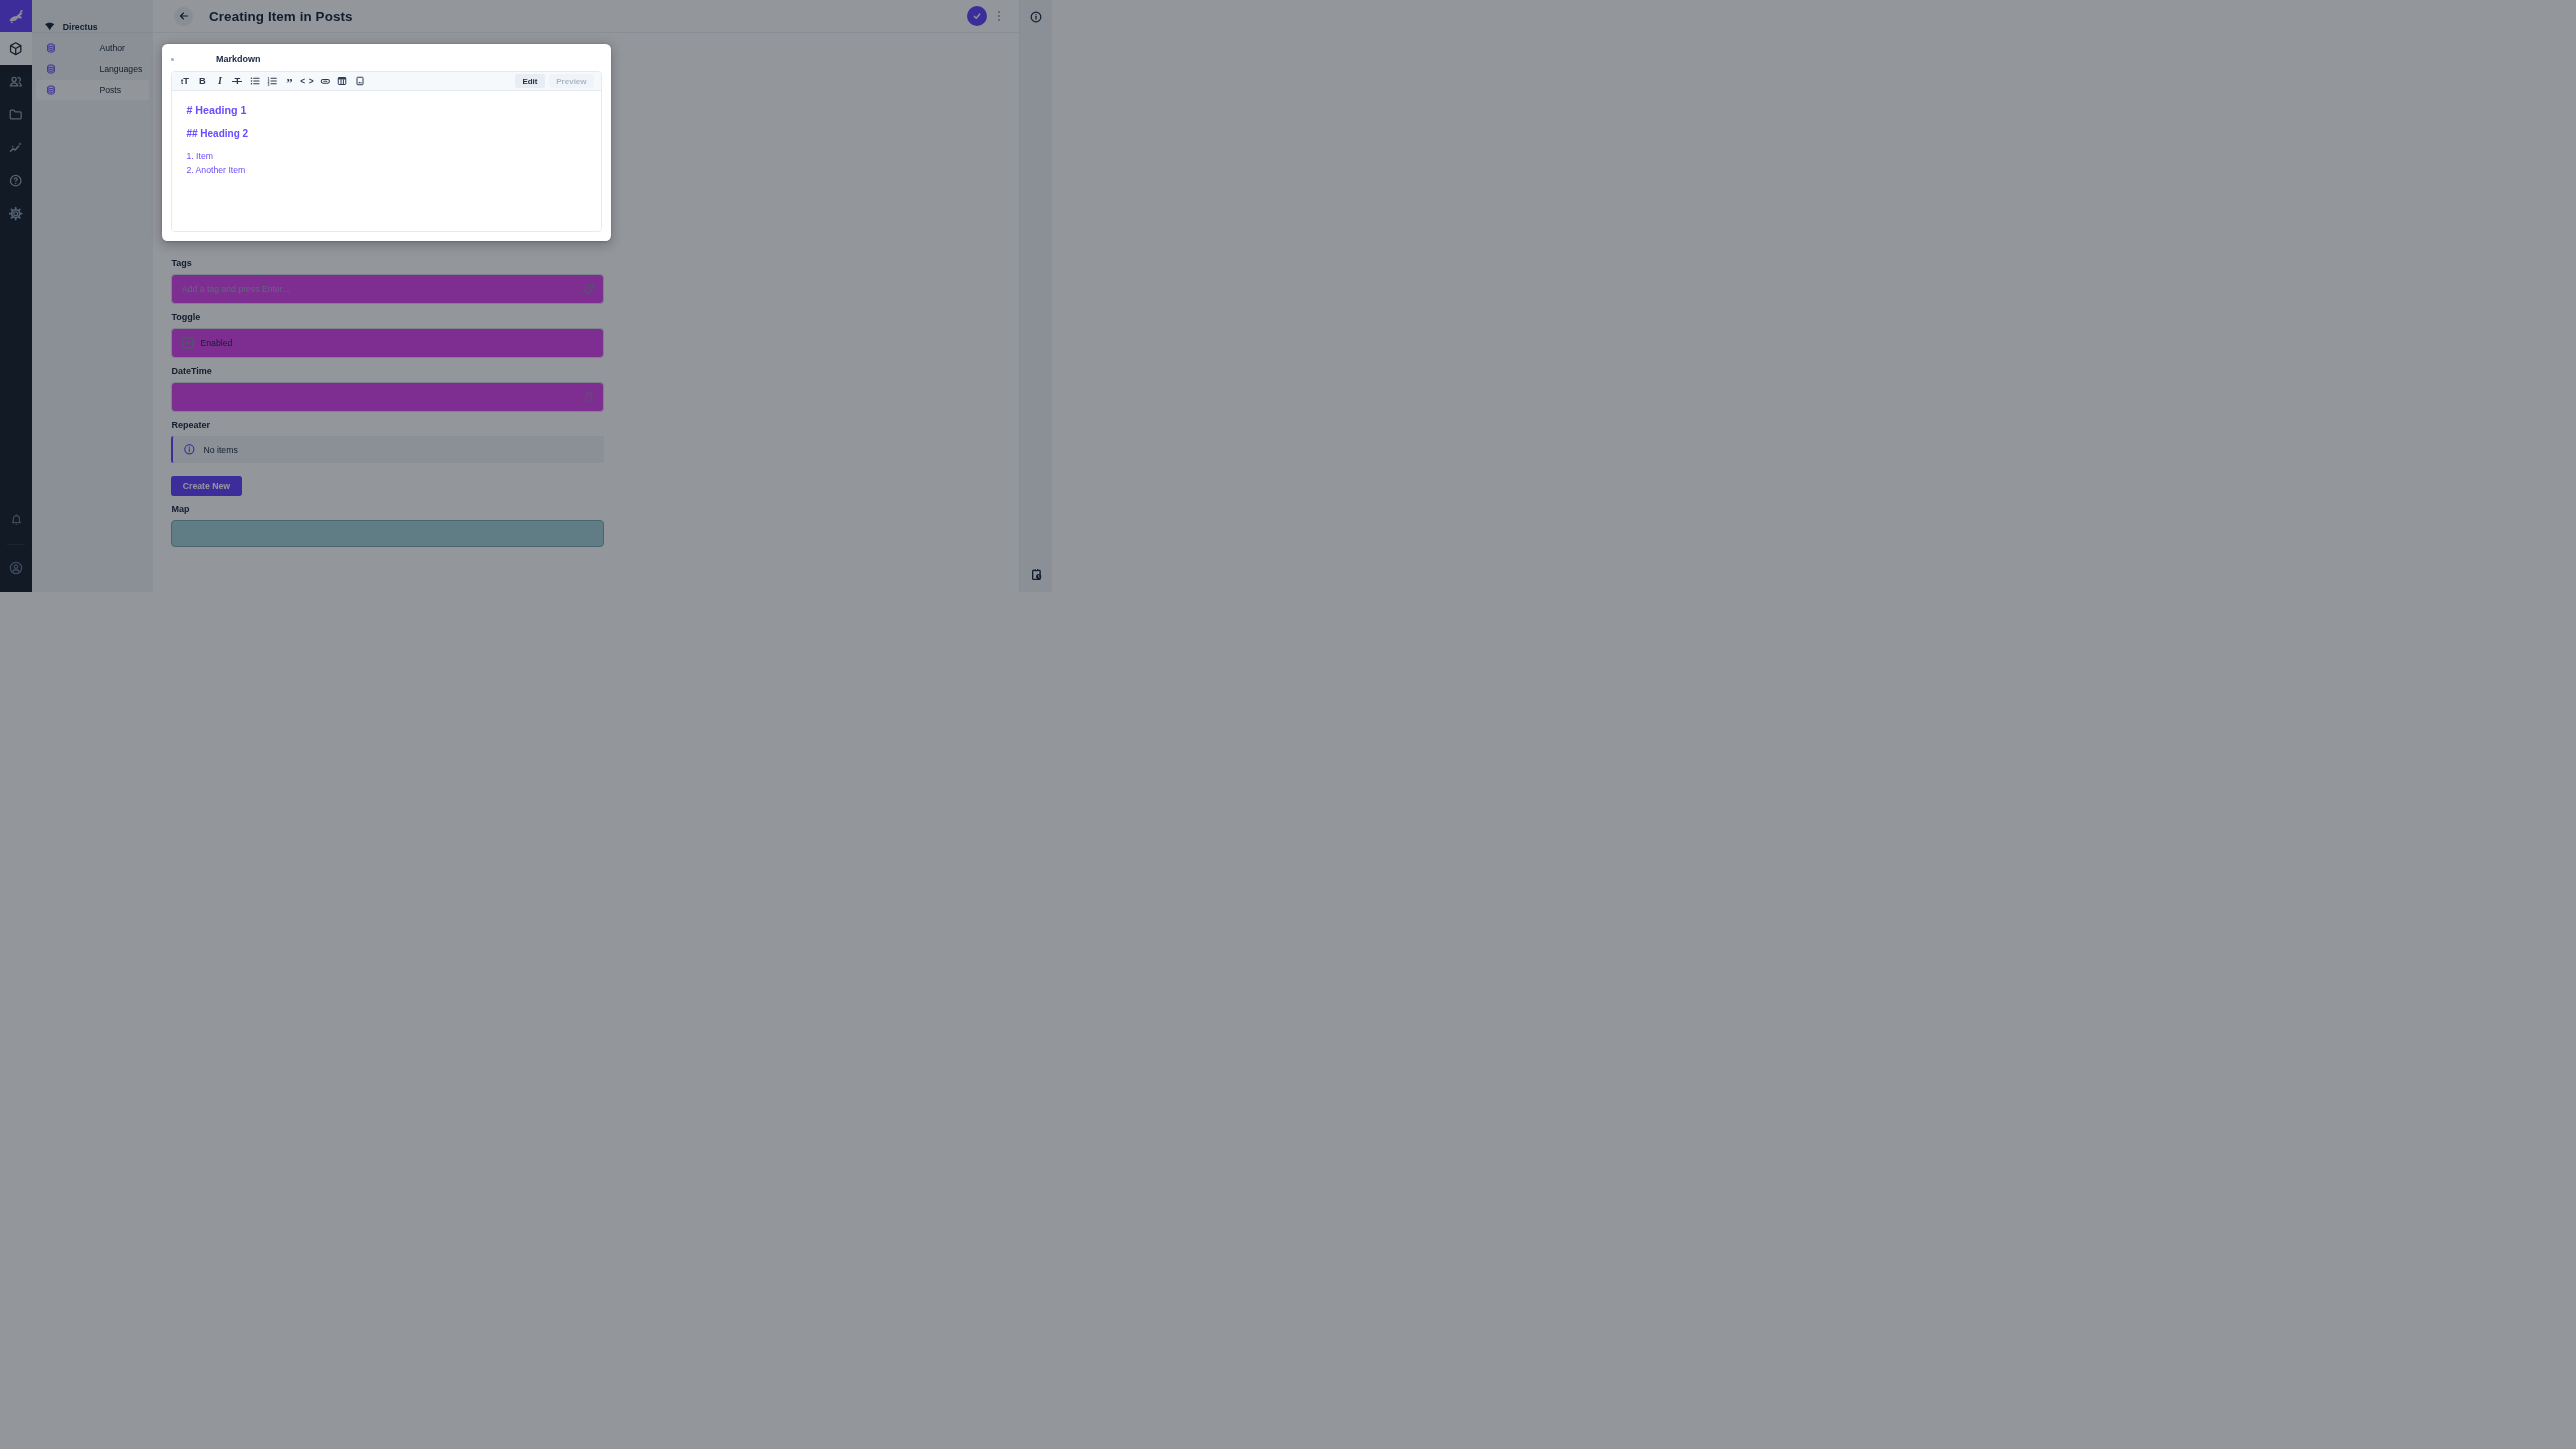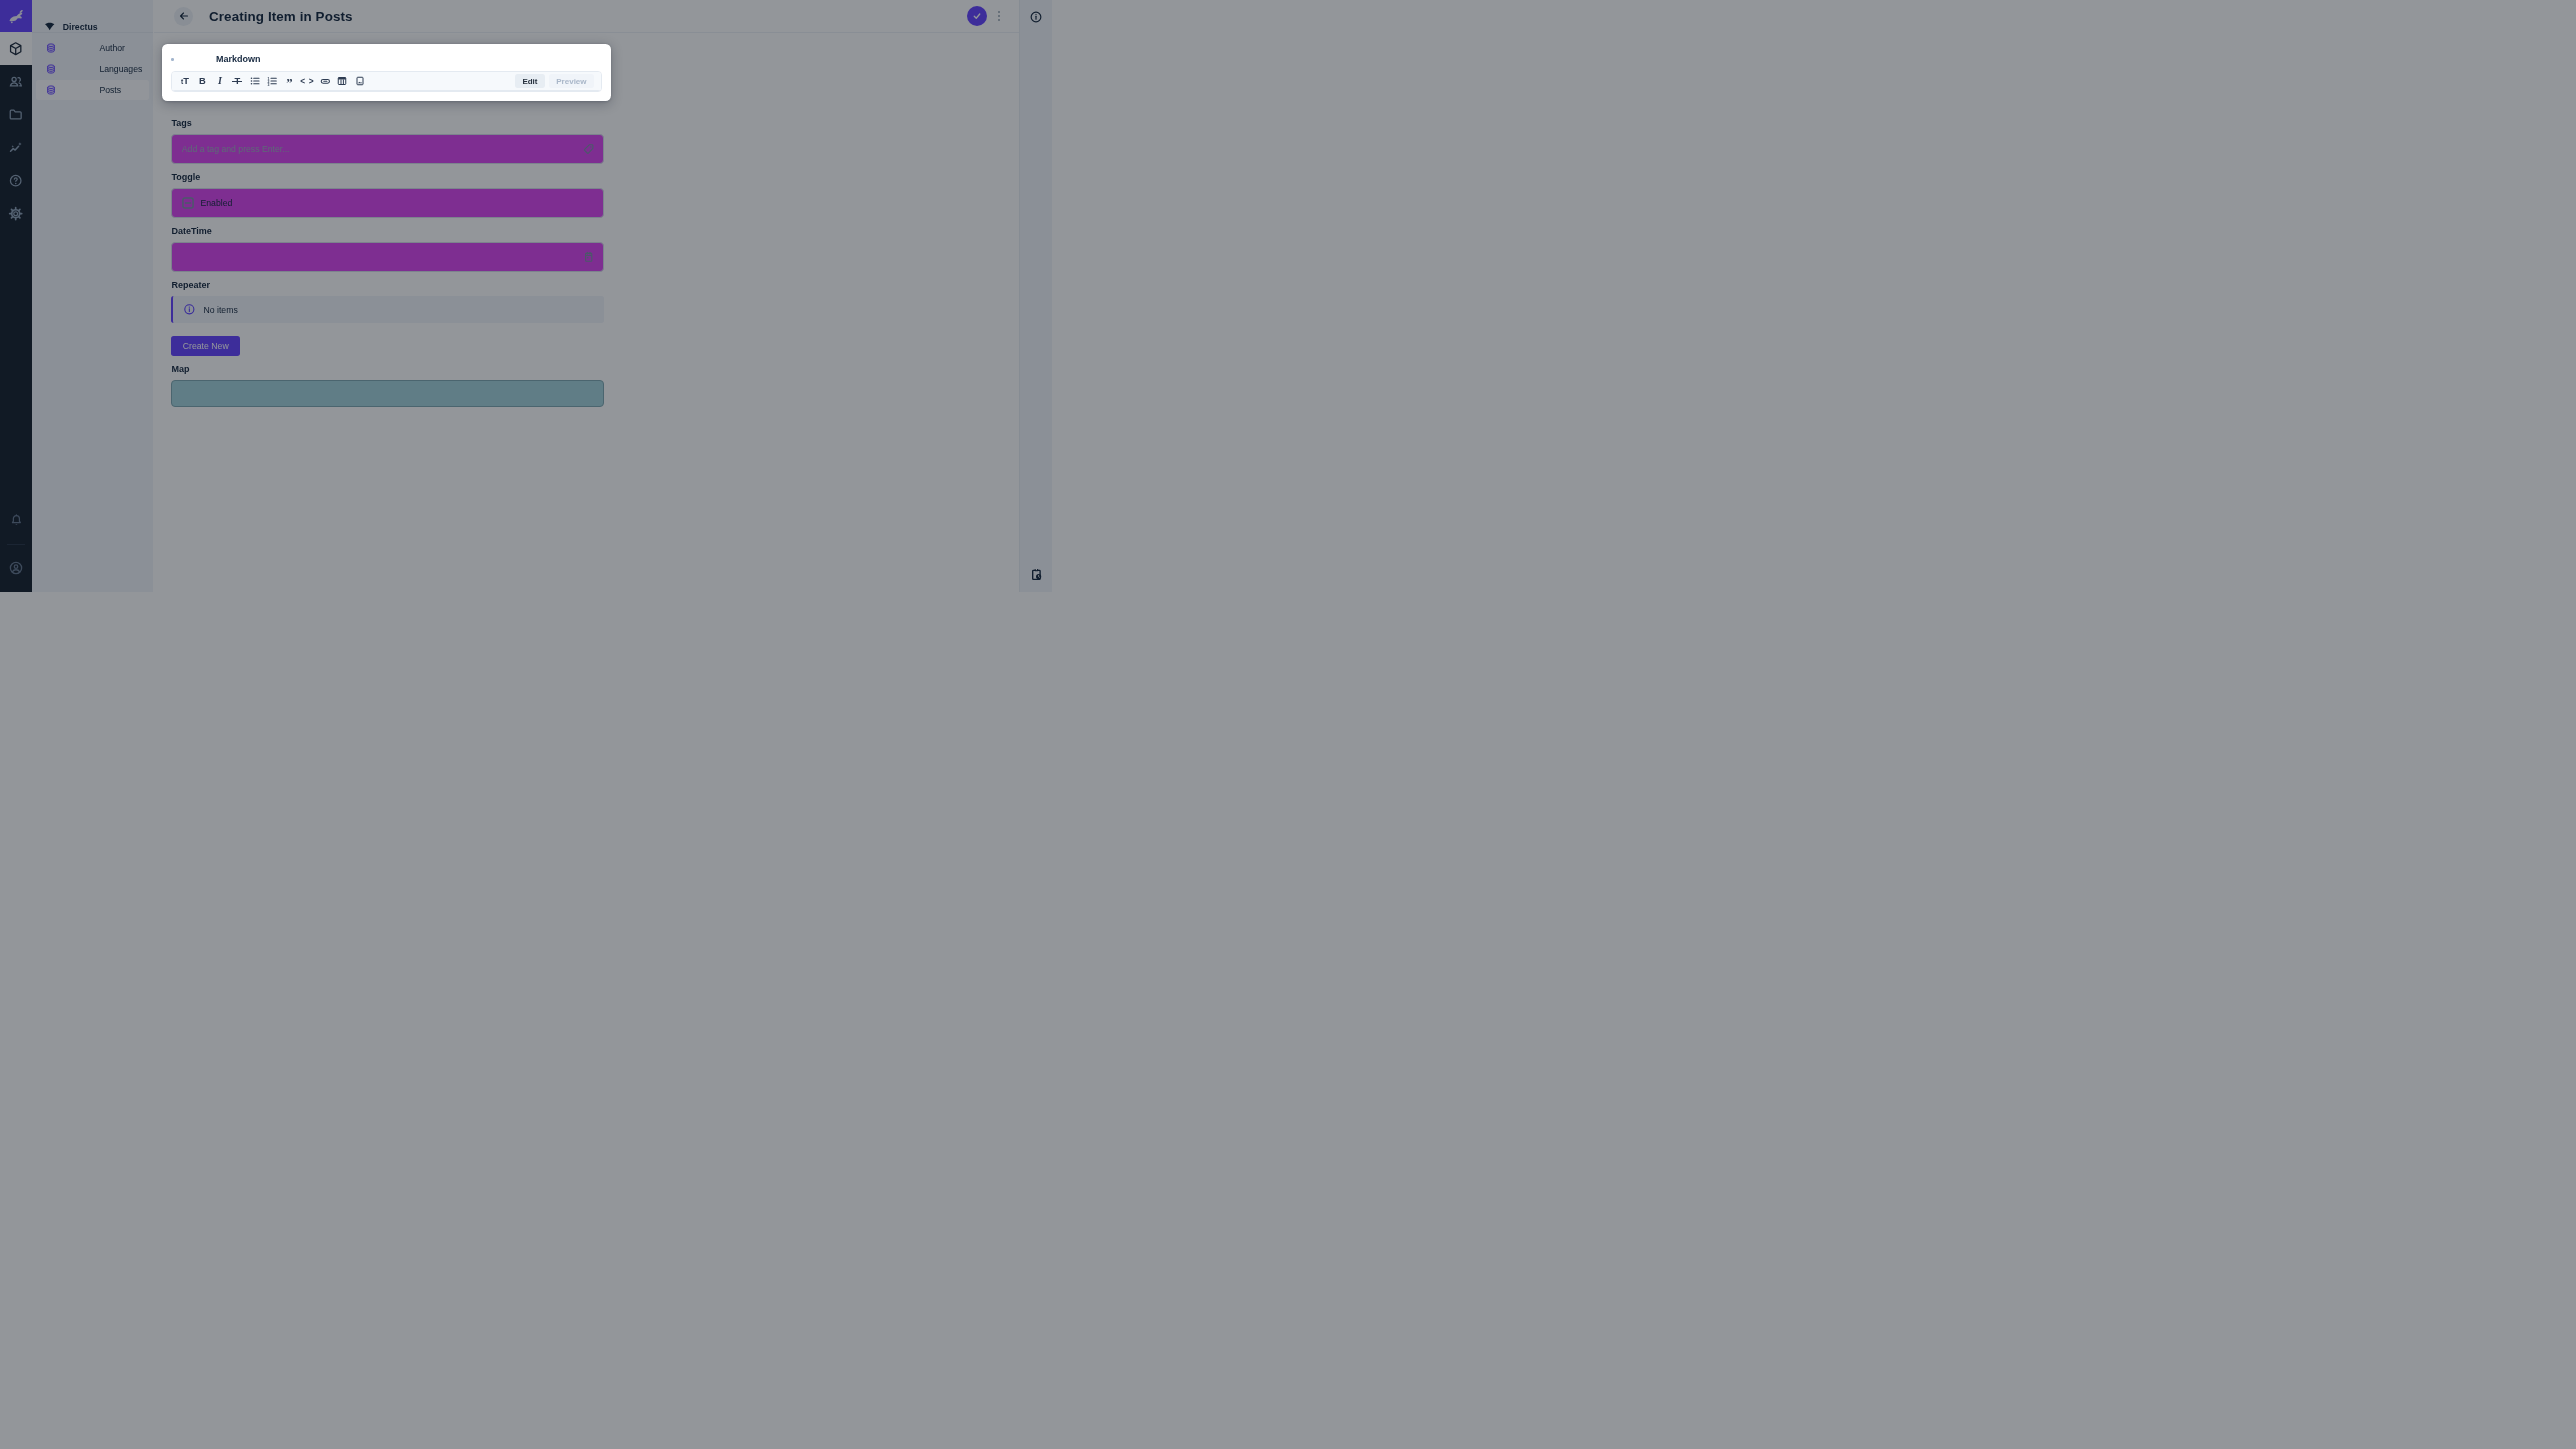--- a/index.html
+++ b/index.html
@@ -128,21 +128,21 @@
   .toggle-box { cursor:pointer; }
   .toggle-text { font-size:8.7px; color:#172940; margin-left:6.7px; }
 
   .notice {
     height:27.5px; background:#F0F4F9; border-left:2.7px solid #6644FF;
     border-radius:2.7px; display:flex; align-items:center; padding:0 9.4px;
   }
   .notice-text { font-size:8.7px; color:#172940; margin-left:8px; }
   .create-btn {
     margin-top:12.7px; height:20px; padding:0 11.4px; border:none; border-radius:2.7px;
-    background:#6644FF; color:#fff; font-size:8.7px; font-weight:400; font-family:inherit;
+    background:#6644FF; color:#fff; font-size:8.7px; font-weight:700; font-family:inherit;
     cursor:pointer; display:inline-flex; align-items:center;
   }
   .map-box {
     margin-top:6px; height:27px; background:#A5D3DC; border:1.3px solid #7FA8B2;
     border-radius:4px;
   }
 
   
   .scrim { position:fixed; inset:0; background:rgba(10,17,26,.44); z-index:50; }
 </style>
@@ -375,20 +375,26 @@
             <svg width="12" height="12" viewBox="0 0 24 24" fill="none">
               <rect x="6" y="4.5" width="12" height="15" rx="1.5" stroke="#2E3C52" stroke-width="2"></rect>
               <path d="M8 16.5l2.6-3.2 2 2.2 1.6-1.7 1.8 2.7z" fill="#2E3C52"></path>
             </svg>
           </button>
           <div class="md-tabs">
             <button class="md-tab active">Edit</button>
             <button class="md-tab inactive">Preview</button>
           </div>
         </div>
+        <div class="md-content">
+          <div class="md-h1"># Heading 1</div>
+          <div class="md-h2">## Heading 2</div>
+          <div class="md-li">1. Item</div>
+          <div class="md-li">2. Another Item</div>
+        </div>
       </div>
     </section>
 
     <div class="field mt-card-gap">
       <div class="field-label mb-label">Tags</div>
       <div class="input-box">
         <input type="text" placeholder="Add a tag and press Enter..." style="">
         <svg class="trailing-icon" width="13.4" height="13.4" viewBox="0 0 24 24" fill="none" stroke="#7E92A8" stroke-width="2" stroke-linejoin="round">
           <path d="M13 4.5h5a1.5 1.5 0 0 1 1.5 1.5v5l-8 8.2a1.5 1.5 0 0 1-2.1 0l-4.6-4.6a1.5 1.5 0 0 1 0-2.1z"></path>
           <circle cx="15.8" cy="8.2" r="1.2" fill="#7E92A8" stroke="none"></circle>

